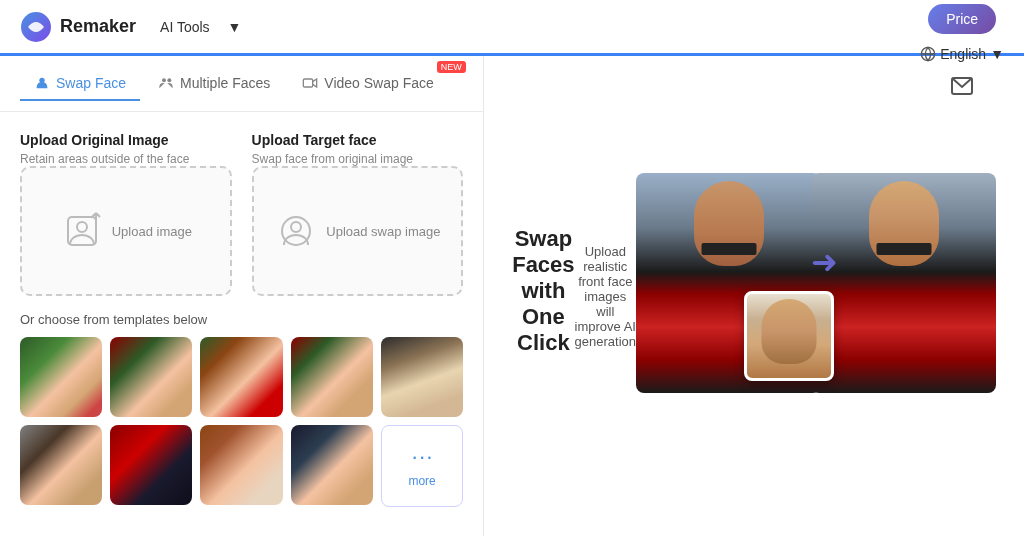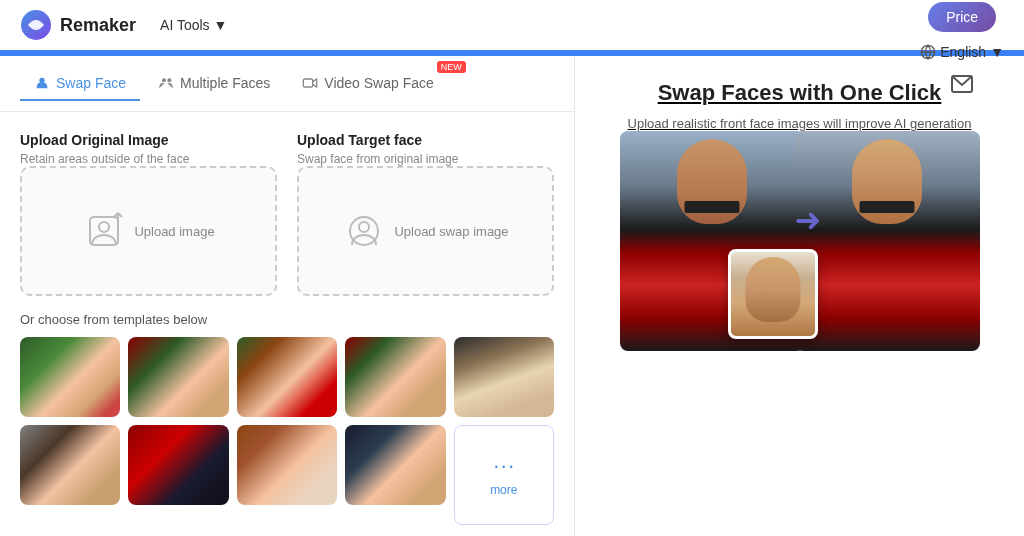--- a/index.html
+++ b/index.html
@@ -1,26 +1,26 @@
 <!DOCTYPE html>
 <html><head>
   <meta charset="utf-8">
   <style>
     * { box-sizing: border-box; margin: 0; padding: 0; }
     body { font-family: -apple-system, BlinkMacSystemFont, 'Segoe UI', sans-serif; background: #fff; width: 1024px; height: 536px; overflow: hidden; }
 
     
     .header {
       display: flex; align-items: center; padding: 0 20px; height: 56px;
-      border-bottom: 6px solid #3b82f6; background: #fff;
+      border-bottom: 3px solid #3b82f6; background: #fff;
     }
     .logo-area { display: flex; align-items: center; gap: 8px; margin-right: 16px; }
     .logo-text { font-size: 18px; font-weight: 600; color: #222; }
     .ai-tools-btn {
-      display: flex; align-items: center; gap: 4px; font-size: 14px; color: #333;
+      display: flex; align-items: center; gap: 18px; font-size: 14px; color: #333;
       cursor: pointer; padding: 4px 8px; border: none; background: none;
     }
     .header-right { margin-left: auto; display: flex; align-items: center; gap: 12px; flex-direction: column; }
     .users-icon-btn {
       width: 36px; height: 36px; border-radius: 50%; background: #4a90e2;
       display: flex; align-items: center; justify-content: center; cursor: pointer; border: none;
     }
     .price-btn {
       background: linear-gradient(135deg, #667eea, #764ba2);
       color: #fff; border: none; padding: 7px 18px; border-radius: 20px;
@@ -74,21 +74,21 @@
     }
     .template-more {
       width: 100%; aspect-ratio: 1; border-radius: 8px; border: 1px solid #d0d0ff;
       display: flex; flex-direction: column; align-items: center; justify-content: center;
       gap: 4px; cursor: pointer; background: #fff;
     }
     .more-dots { font-size: 22px; color: #4a90e2; }
     .more-text { font-size: 12px; color: #4a90e2; }
 
     
-    .right-panel { flex: 1; padding: 24px 28px; display: flex; flex-direction: column; align-items: center; text-decoration: underline; }
+    .right-panel { flex: 1; padding: 24px 28px; display: flex; flex-direction: row; align-items: center; }
     .right-title { font-size: 22px; font-weight: 600; color: #222; margin-bottom: 10px; text-align: center; }
     .right-subtitle { font-size: 13px; color: #555; margin-bottom: 0; text-align: center; }
 
     
     .face-swap-demo {
       width: 100%; display: flex; justify-content: center; align-items: center;
       position: relative; margin-bottom: 16px;
     }
 
     

